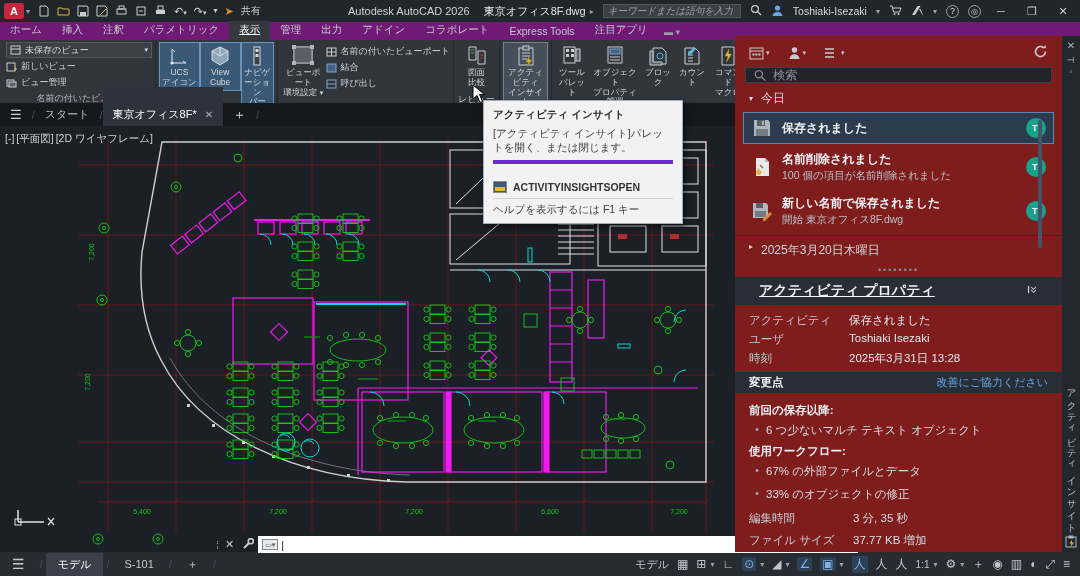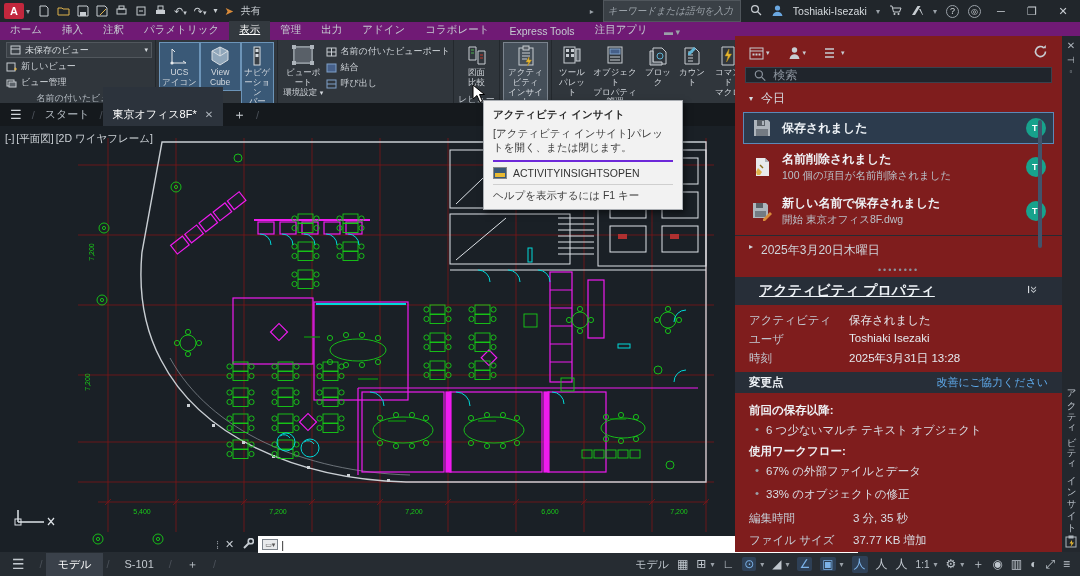--- a/index.html
+++ b/index.html
@@ -7,21 +7,21 @@
   #app { position:relative; width:1080px; height:576px; background:#1a2026; overflow:hidden; color:#d5dade; }
 
   
   .titlebar { position:absolute; top:0; left:0; right:0; height:22px; background:#21262b; display:flex; align-items:center; font-size:11px; }
   .applogo { width:20px; height:16px; background:#c2273d; color:#fff; font-weight:bold; font-size:11px; display:flex; align-items:center; justify-content:center; margin-left:4px; border-radius:2px; }
   .qat { display:flex; align-items:center; gap:7px; margin-left:8px; color:#c8cdd2; }
   .qat .qi { font-size:11px; line-height:1; cursor:default; }
   .qat svg { display:block; }
   .tb-title { position:absolute; left:348px; top:0; height:22px; display:flex; align-items:center; gap:14px; color:#cfd4d9; }
   .tb-right { position:absolute; right:0; top:0; height:22px; display:flex; align-items:center; gap:9px; padding-right:6px; }
-  .tb-search { width:138px; height:22px; background:#3a4046; border:1px solid #50565c; color:#9aa1a8; font-size:9.5px; display:flex; align-items:center; padding:0 4px; font-style:italic; }
+  .tb-search { width:138px; height:14px; background:#3a4046; border:1px solid #50565c; color:#9aa1a8; font-size:9.5px; display:flex; align-items:center; padding:0 4px; font-style:italic; }
   .winbtn { width:22px; text-align:center; color:#c8cdd2; font-size:11px; }
   .avatar-blue { color:#6aa7e0; font-size:12px; }
 
   
   .tabrow { position:absolute; top:22px; left:0; right:0; height:18px; background:#701a75; display:flex; align-items:flex-end; font-size:10.5px; color:#c3c9cf; }
   .rtab { padding:2px 10px 3px; white-space:nowrap; }
   .rtab.active { background:#33393f; color:#fff;text-decoration:underline; }
 
   
   .ribbon { position:absolute; top:40px; left:0; width:740px; height:63px; background:#30363c; display:flex; }
@@ -105,21 +105,21 @@
   .chg-sec { font-weight:bold; color:#eef2f6; margin:4px 0 3px; }
   .chg-li { display:flex; gap:7px; padding:2px 0 2px 6px; }
   .chg-li .b { color:#9aa1a8; }
   .kv { display:grid; grid-template-columns:104px 1fr; margin-top:7px; }
   .scrollthumb { position:absolute; right:20px; top:84px; width:4px; height:128px; background:#41546b; border-radius:2px; }
 
   
   .tooltip { position:absolute; left:483px; top:100px; width:200px; background:#f2f2f2; border:1px solid #a9adb2; box-shadow:2px 3px 6px rgba(0,0,0,.5); z-index:40; color:#2b2b2b; font-size:10.5px; padding:7px 9px 6px; }
   .tt-title { font-weight:bold; margin-bottom:5px; }
   .tt-desc { color:#3c3c3c; margin-bottom:6px; line-height:1.3; }
-  .tt-cmd { display:flex; align-items:center; gap:6px; border-top:2px solid #6d28d9; padding-top:5px; margin-bottom:5px; font-weight:normal; color:#333; }
+  .tt-cmd { display:flex; align-items:center; gap:6px; border-top:4px solid #6d28d9; padding-top:17px; margin-bottom:5px; font-weight:bold; color:#333; }
   .tt-help { color:#3c3c3c; border-top:1px solid #cfcfcf; padding-top:4px; }
 
   .cursor-arrow { position:absolute; left:472px; top:84px; z-index:45; }
 </style>
 </head>
 <body>
 
 <div id="app">
 
   <div class="titlebar">
@@ -164,20 +164,24 @@
           <svg width="13" height="12" viewBox="0 0 13 12">
             <rect x="2" y="5" width="9" height="4" fill="#c8cdd2"></rect>
             <rect x="4" y="1" width="5" height="4" fill="none" stroke="#c8cdd2"></rect>
           </svg>
         </span>
       <span class="qi">↶<span style="font-size:7px">▾</span></span>
       <span class="qi">↷<span style="font-size:7px">▾</span></span>
       <span class="qi" style="font-size:8px">▾</span>
       <span class="qi" style="color:#d98b3a">➤</span>
       <span style="font-size:10px">共有</span>
+    </div>
+    <div class="tb-title">
+      <span>Autodesk AutoCAD 2026</span>
+      <span style="color:#e2e6ea">東京オフィス8F.dwg</span>
     </div>
     <div class="tb-right">
       <span style="font-size:8px;color:#9aa1a8">▸</span>
       <div class="tb-search">
           <span>キーワードまたは語句を入力</span>
         </div>
       <span><svg width="12" height="12" viewBox="0 0 12 12">
             <circle cx="5" cy="5" r="3.4" fill="none" stroke="#c8cdd2" stroke-width="1.2"></circle>
             <path d="M7.6 7.6L11 11" stroke="#c8cdd2" stroke-width="1.3"></path>
           </svg></span>

